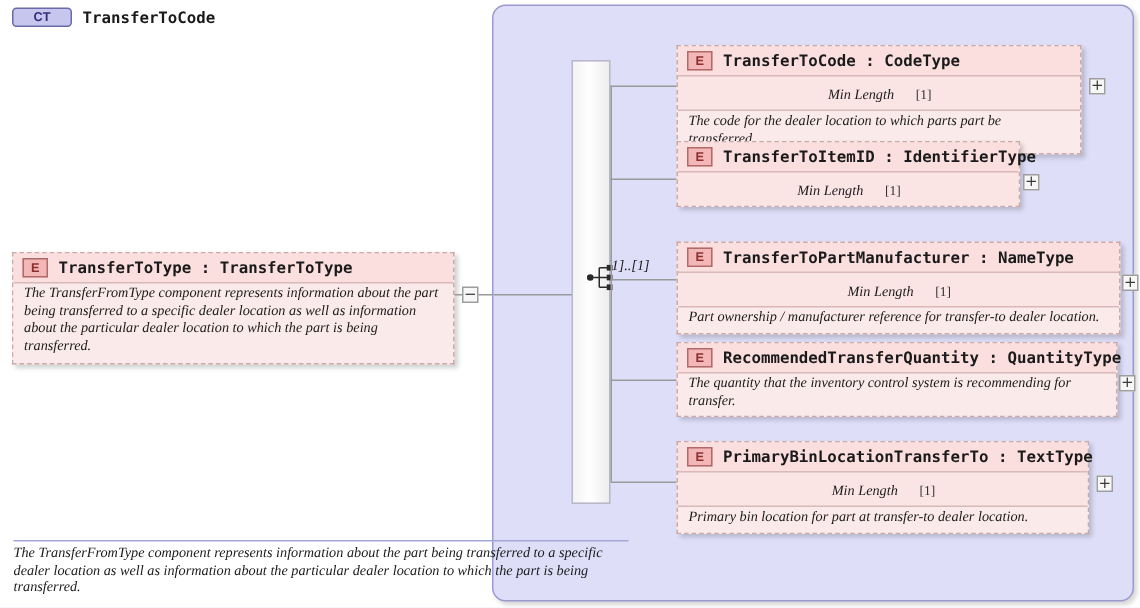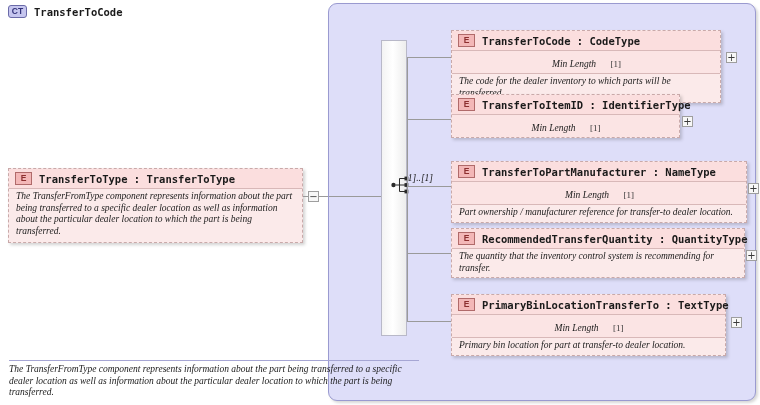--- a/index.html
+++ b/index.html
@@ -100,21 +100,21 @@
     box-shadow: 2px 2px 3px rgba(0,0,0,0.16);
   }
   #ct-header {
     position: absolute;
     left: 8px;
     top: 5px;
     display: flex;
     align-items: center;
   }
   .ct-badge {
-    width: 19px;
+    width: 40px;
     height: 13px;
     box-sizing: border-box;
     border: 1px solid #6a6aa8;
     border-radius: 3px;
     background: #c6c6ef;
     color: #32327a;
     font-size: 8.5px;
     font-weight: bold;
     line-height: 11px;
     text-align: center;
@@ -251,21 +251,21 @@
 <div class="occ" style="left:421px; top:45px;">0..1</div>
 <div class="ebox" style="left:451px; top:30px; width:270px;">
   <div class="ebox-head">
     <span class="e-badge">E</span>
     <span class="e-title">TransferToCode : CodeType</span>
   </div>
   <div class="ebox-facet">
     <span class="facet-name">Min Length</span>
     <span class="facet-val">[1]</span>
   </div>
-  <div class="ebox-doc">The code for the dealer inventory to which parts will be transferred.</div>
+  <div class="ebox-doc">The code for the dealer location to which parts part be transferred.</div>
 </div>
 <div class="toggle" style="left:726px; top:52px;">+</div>
 
 <div class="hline" style="left:407px; top:119px; width:46px;"></div>
 <div class="occ" style="left:421px; top:107px;">0..1</div>
 <div class="ebox" style="left:451px; top:94px; width:229px;">
   <div class="ebox-head">
     <span class="e-badge">E</span>
     <span class="e-title">TransferToItemID : IdentifierType</span>
   </div>

